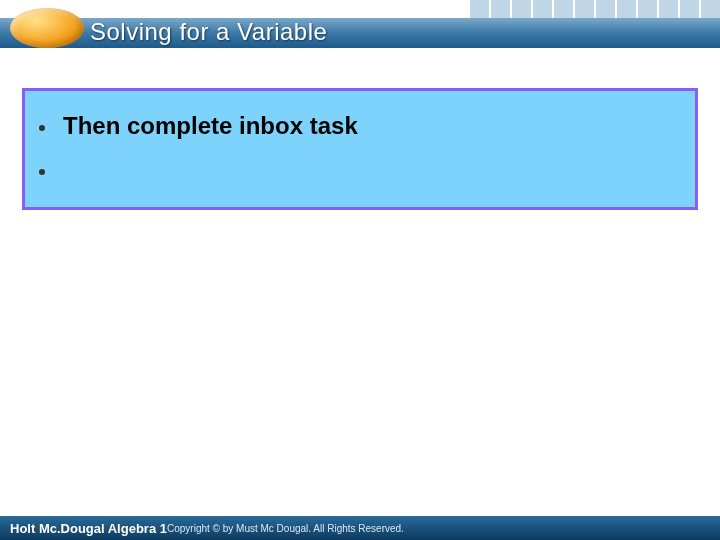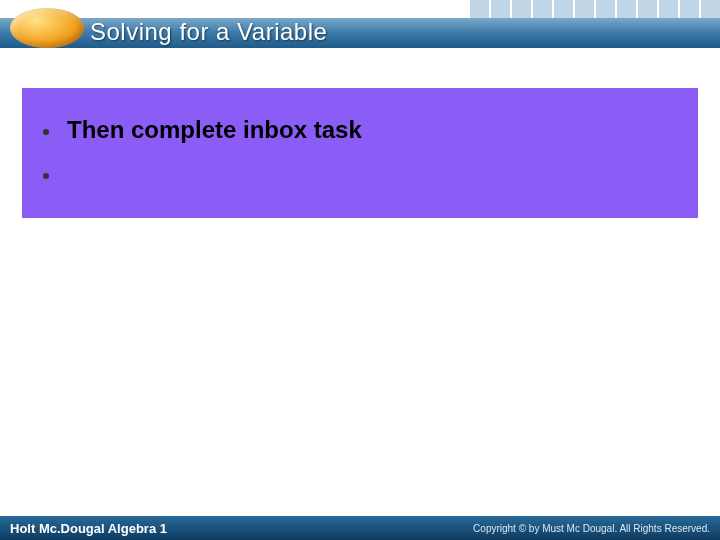--- a/index.html
+++ b/index.html
@@ -58,22 +58,22 @@
     font-size: 24px;
     font-weight: 400;
     color: #ffffff;
     letter-spacing: 0.5px;
     text-shadow: 1px 1px 2px rgba(0,0,0,0.5);
     z-index: 3;
     font-family: Arial, Helvetica, sans-serif;
   }
   .content-box {
     margin: 30px 22px 0 22px;
-    border: 7px solid #8b5cf6;
-    background: #8b5cf6;
+    border: 3px solid #8b5cf6;
+    background: #7dd3fc;
     padding: 10px 14px 18px 14px;
   }
   .bullet-row {
     display: flex;
     align-items: flex-start;
     margin: 10px 0 14px 0;
   }
   .bullet-dot {
     width: 6px;
     height: 6px;
@@ -92,21 +92,20 @@
   }
   .footer {
     position: absolute;
     bottom: 0;
     left: 0;
     right: 0;
     height: 24px;
     background: linear-gradient(to bottom, #2a6a9a 0%, #0d3a5f 100%);
     display: flex;
     align-items: center;
-    justify-content: space-between;
     padding: 8px 10px;
   }
   .footer-left {
     font-size: 13px;
     font-weight: bold;
     color: #ffffff;
     font-family: Verdana, Geneva, sans-serif;
   }
   .footer-right {
     font-size: 10px;

